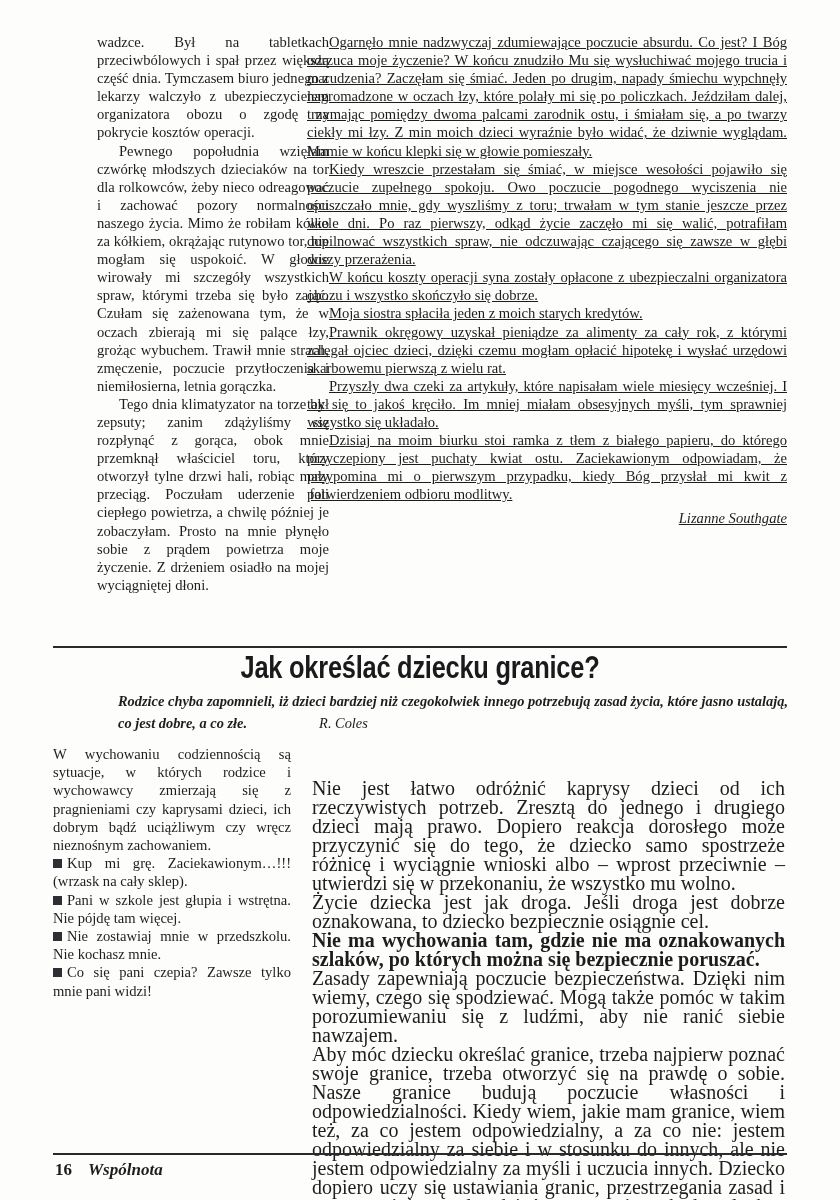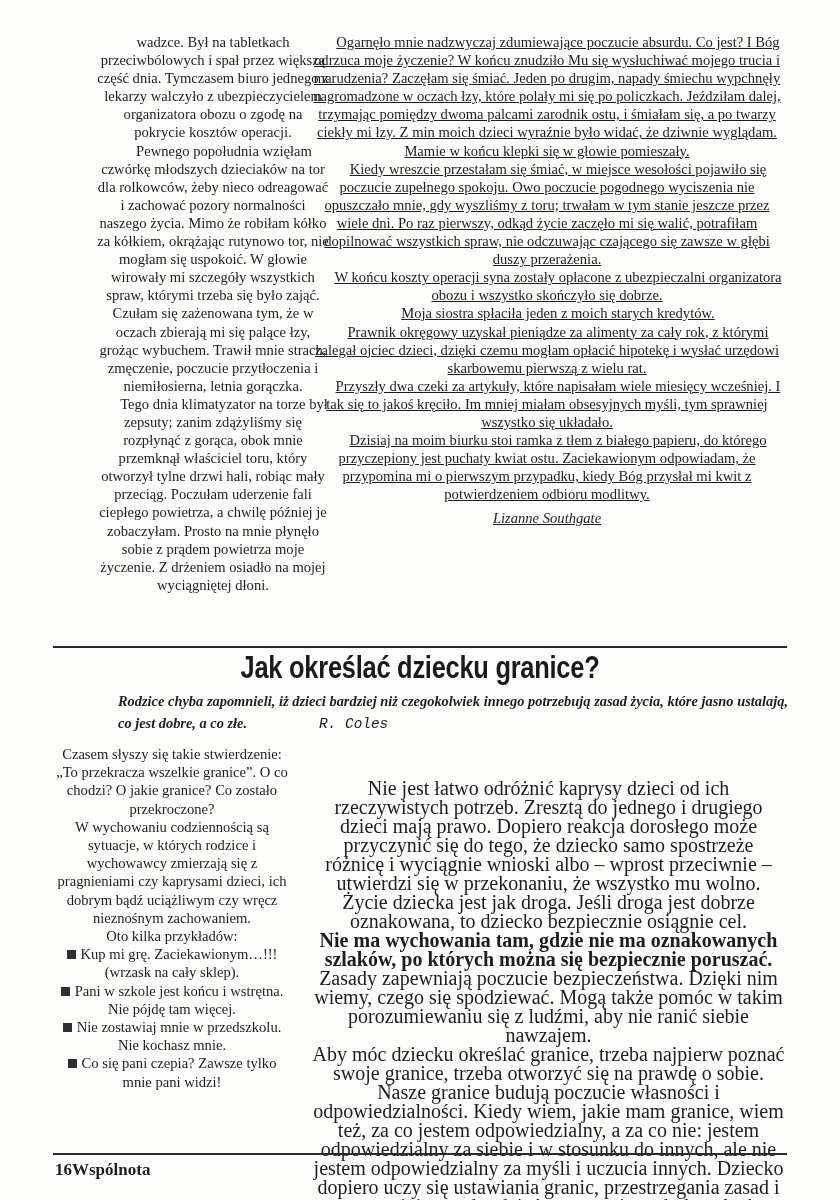--- a/index.html
+++ b/index.html
@@ -1,41 +1,41 @@
 <!DOCTYPE html>
 <html><head>
 <meta charset="utf-8">
 <style>
   html, body { margin: 0; padding: 0; }
   body {
     width: 840px; height: 1200px; background: #fdfdfb; position: relative; overflow: hidden;
     font-family: "Liberation Serif", serif; color: #1d1d1f;
   }
   .col { position: absolute; font-size: 14.6px; line-height: 18.1px; text-align: justify; hyphens: manual; }
-  .col p { margin: 0; text-align: center; }
+  .col p { margin: 0; }
   .indent p { text-indent: 22px; }
   #top-left { left: 53px; top: 33px; width: 232px; margin-left: 44px; }
   #top-right { left: 307px; top: 33px; width: 480px; text-decoration: underline; }
   .signature { text-align: right; font-style: italic; margin-top: 6px !important; text-indent: 0 !important; }
   .rule { position: absolute; height: 2px; background: #2a2a2e; }
   #rule-top { left: 53px; top: 646px; width: 734px; }
   #title { position: absolute; left: 53px; top: 650px; width: 734px; text-align: center;
     font-family: "Liberation Sans", sans-serif; font-weight: bold; font-size: 31px; letter-spacing: -0.3px;
     transform: scaleX(0.82); transform-origin: center; color: #1a1a1c; }
   #lead { position: absolute; left: 118px; top: 690px; width: 670px; font-style: italic; font-weight: bold;
     font-size: 14.4px; line-height: 22px; text-align: justify; }
-  #lead .quote-author { font-weight: normal; margin-left: 72px; font-family: Liberation Mono, monospace; }
+  #lead .quote-author { font-weight: normal; margin-left: 72px; }
   #bottom-left { left: 53px; top: 745px; width: 238px; font-size: 14.6px; line-height: 18.2px; }
   #bottom-right { left: 312px; top: 779px; width: 473px; font-size: 20px; line-height: 19px; }
   .bullet { display: inline-block; width: 9px; height: 9px; background: #2e2e34; margin-right: 5px; vertical-align: 0px; }
   .bold { font-weight: bold; }
   .source { text-align: right; margin-top: 7px !important; }
   #rule-bottom { left: 53px; top: 1153px; width: 734px; }
   #footer { position: absolute; left: 55px; top: 1160px; font-weight: bold; font-size: 17px; }
-  #footer .mag { }
+  #footer .mag { font-style: italic; margin-left: 16px; }
 </style>
 </head>
 <body>
 
 <div class="col indent" id="top-left">
   <p style="text-indent:0">wadzce. Był na tabletkach przeciwbólowych i spał przez większą część dnia. Tymczasem biuro jednego z lekarzy walczyło z ubezpieczycielem organizatora obozu o zgodę na pokrycie kosztów operacji.</p>
   <p>Pewnego popołudnia wzięłam czwórkę młodszych dzieciaków na tor dla rolkowców, żeby nieco odreagować i zachować pozory normalności naszego życia. Mimo że robiłam kółko za kółkiem, okrążając rutynowo tor, nie mogłam się uspokoić. W głowie wirowały mi szczegóły wszystkich spraw, którymi trzeba się było zająć. Czułam się zażenowana tym, że w oczach zbierają mi się palące łzy, grożąc wybuchem. Trawił mnie strach, zmęczenie, poczucie przytłoczenia i niemiłosierna, letnia gorączka.</p>
   <p>Tego dnia klimatyzator na torze był zepsuty; zanim zdążyliśmy się rozpłynąć z gorąca, obok mnie przemknął właściciel toru, który otworzył tylne drzwi hali, robiąc mały przeciąg. Poczułam uderzenie fali ciepłego powietrza, a chwilę później je zobaczyłam. Prosto na mnie płynęło sobie z prądem powietrza moje życzenie. Z drżeniem osiadło na mojej wyciągniętej dłoni.</p>
 </div>
 
@@ -52,25 +52,23 @@
 
 <div class="rule" id="rule-top"></div>
 
 <div id="title">Jak określać dziecku granice?</div>
 
 <div id="lead">
   <span>Rodzice chyba zapomnieli, iż dzieci bardziej niż czegokolwiek innego potrzebują zasad życia, które jasno ustalają, co jest dobre, a co złe.</span><span class="quote-author">R. Coles</span>
 </div>
 
 <div class="col" id="bottom-left">
-  <p>Czasem słyszy się takie stwierdzenie: „To przekracza wszelkie granice”. O co chodzi? O jakie granice? Co zostało przekroczone?</p>
   <p>W wychowaniu codziennością są sytuacje, w których rodzice i wychowawcy zmierzają się z pragnieniami czy kaprysami dzieci, ich dobrym bądź uciążliwym czy wręcz nieznośnym zachowaniem.</p>
-  <p>Oto kilka przykładów:</p>
   <p><span class="bullet"></span><span>Kup mi grę. Zaciekawionym…!!! (wrzask na cały sklep).</span></p>
-  <p><span class="bullet"></span><span>Pani w szkole jest końcu i wstrętna. Nie pójdę tam więcej.</span></p>
+  <p><span class="bullet"></span><span>Pani w szkole jest głupia i wstrętna. Nie pójdę tam więcej.</span></p>
   <p><span class="bullet"></span><span>Nie zostawiaj mnie w przedszkolu. Nie kochasz mnie.</span></p>
   <p><span class="bullet"></span><span>Co się pani czepia? Zawsze tylko mnie pani widzi!</span></p>
 </div>
 
 <div class="col" id="bottom-right">
   <p>Nie jest łatwo odróżnić kaprysy dzieci od ich rzeczywistych potrzeb. Zresztą do jednego i drugiego dzieci mają prawo. Dopiero reakcja dorosłego może przyczynić się do tego, że dziecko samo spostrzeże różnicę i wyciągnie wnioski albo – wprost przeciwnie – utwierdzi się w przekonaniu, że wszystko mu wolno.</p>
   <p>Życie dziecka jest jak droga. Jeśli droga jest dobrze oznakowana, to dziecko bezpiecznie osiągnie cel.</p>
   <p class="bold">Nie ma wychowania tam, gdzie nie ma oznakowanych szlaków, po których można się bezpiecznie poruszać.</p>
   <p>Zasady zapewniają poczucie bezpieczeństwa. Dzięki nim wiemy, czego się spodziewać. Mogą także pomóc w takim porozumiewaniu się z ludźmi, aby nie ranić siebie nawzajem.</p>
   <p>Aby móc dziecku określać granice, trzeba najpierw poznać swoje granice, trzeba otworzyć się na prawdę o sobie. Nasze granice budują poczucie własności i odpowiedzialności. Kiedy wiem, jakie mam granice, wiem też, za co jestem odpowiedzialny, a za co nie: jestem odpowiedzialny za siebie i w stosunku do innych, ale nie jestem odpowiedzialny za myśli i uczucia innych. Dziecko dopiero uczy się ustawiania granic, przestrzegania zasad i norm –najpierw od rodziców, potem innych dorosłych – by móc w odpowiednim momencie swojego życia dokonywać świadomych wyborów w taki sposób, aby nie ranić siebie i innych.</p>

